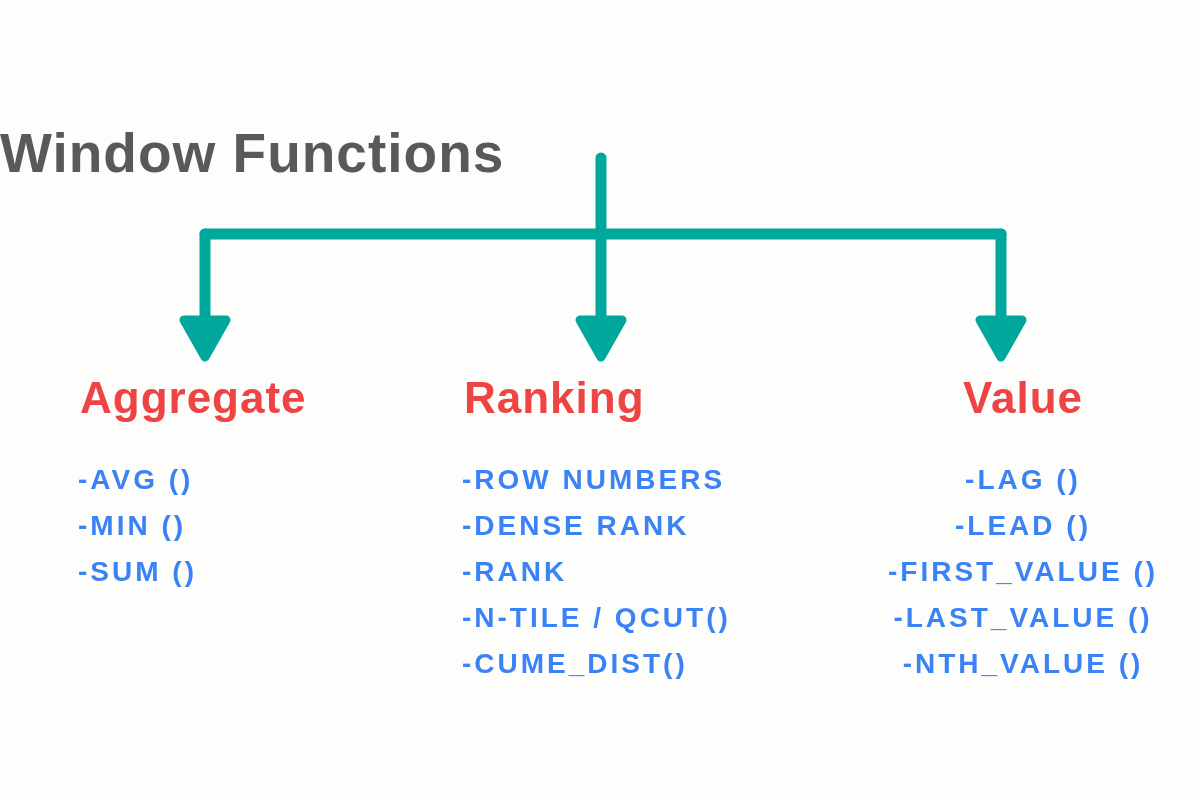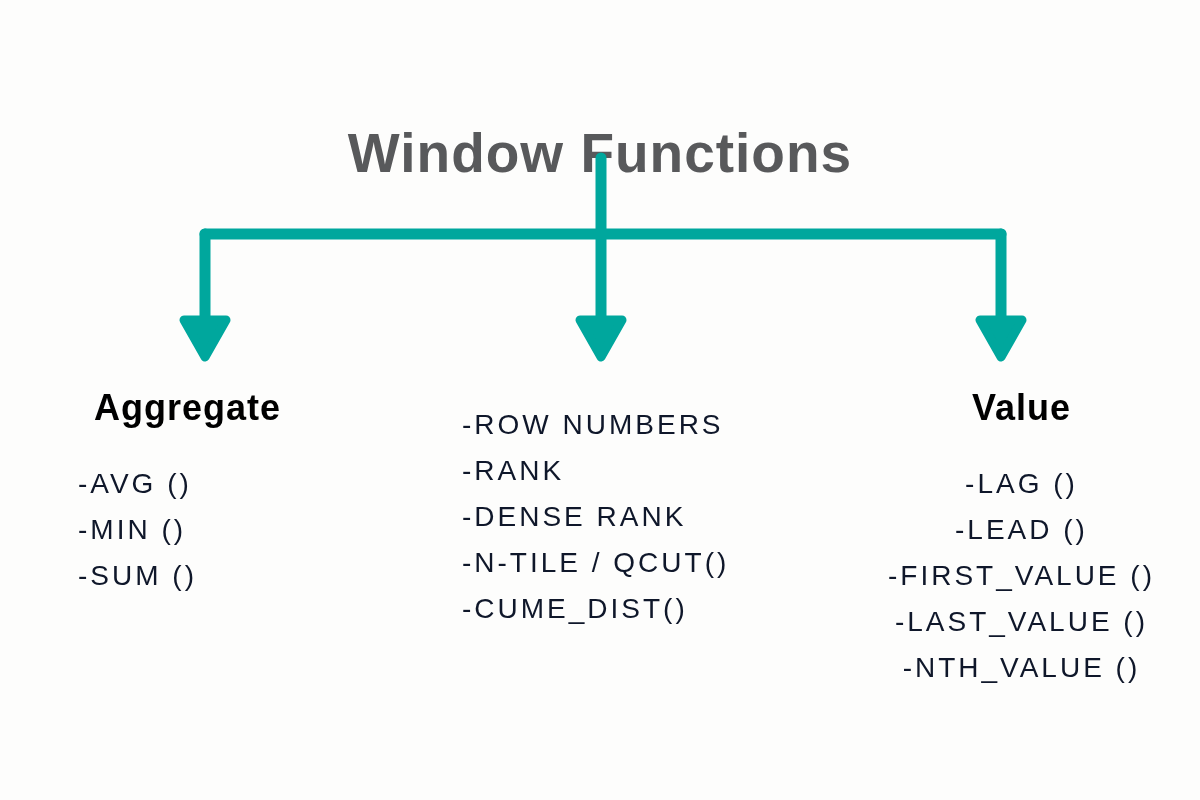--- a/index.html
+++ b/index.html
@@ -13,21 +13,20 @@
     width: 1200px;
     height: 800px;
     background: #fdfdfc;
     overflow: hidden;
   }
   .page-title {
     position: absolute;
     top: 86px;
     left: 0;
     width: 1200px;
-    text-align: center;
     font-size: 55px;
     font-weight: 700;
     letter-spacing: 1px;
     color: #58595B;
     line-height: 1.1;
   }
   .connector-svg {
     position: absolute;
     top: 0;
     left: 0;
@@ -44,36 +43,36 @@
     fill: #00A79D;
     stroke: #00A79D;
     stroke-width: 9;
     stroke-linejoin: round;
   }
   .column {
     position: absolute;
     top: 370px;
   }
   .column-heading {
-    margin: 16px;
-    font-size: 36px;
+    margin: 2px;
+    font-size: 44px;
     font-weight: 700;
     letter-spacing: 1px;
-    color: #000000;
+    color: #ef4444;
     line-height: 1.2;
   }
   .fn-list {
     list-style: none;
     margin: 32px 0 0 0;
     padding: 0;
     font-size: 28px;
-    font-weight: 400;
+    font-weight: 700;
     letter-spacing: 3px;
     line-height: 46px;
-    color: #0f172a;
+    color: #3b82f6;
     white-space: nowrap;
   }
   .col-aggregate { left: 78px; }
   .col-ranking   { left: 462px; }
   .col-value     { left: 888px; text-align: center; }
 </style>
 </head>
 <body>
 
 <div class="canvas">
@@ -103,24 +102,25 @@
   <div class="column col-aggregate">
     <h2 class="column-heading">Aggregate</h2>
     <ul class="fn-list">
       <li>-AVG ()</li>
       <li>-MIN ()</li>
       <li>-SUM ()</li>
     </ul>
   </div>
 
   <div class="column col-ranking">
+    <h2 class="column-heading">Ranking</h2>
     <ul class="fn-list">
       <li>-ROW NUMBERS</li>
+      <li>-DENSE RANK</li>
       <li>-RANK</li>
-      <li>-DENSE RANK</li>
       <li>-N-TILE / QCUT()</li>
       <li>-CUME_DIST()</li>
     </ul>
   </div>
 
   <div class="column col-value">
     <h2 class="column-heading">Value</h2>
     <ul class="fn-list">
       <li>-LAG ()</li>
       <li>-LEAD ()</li>

